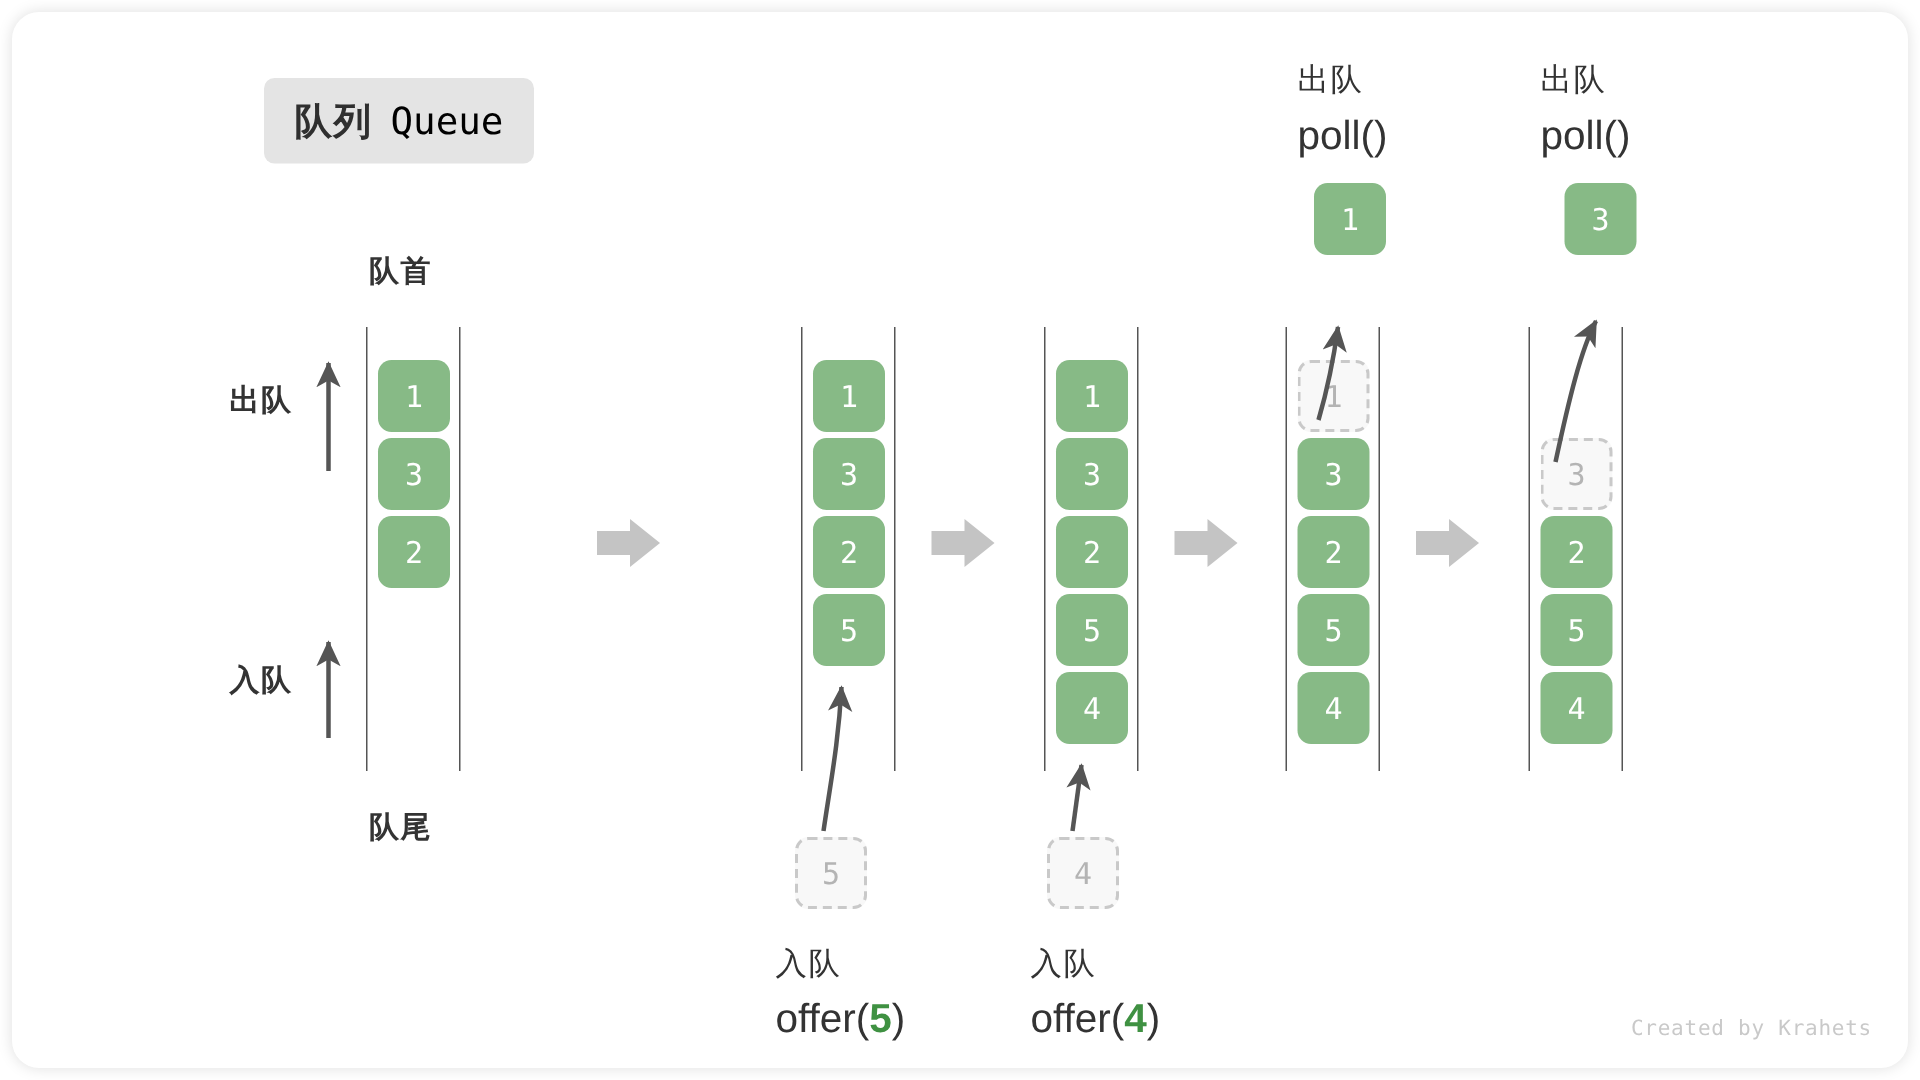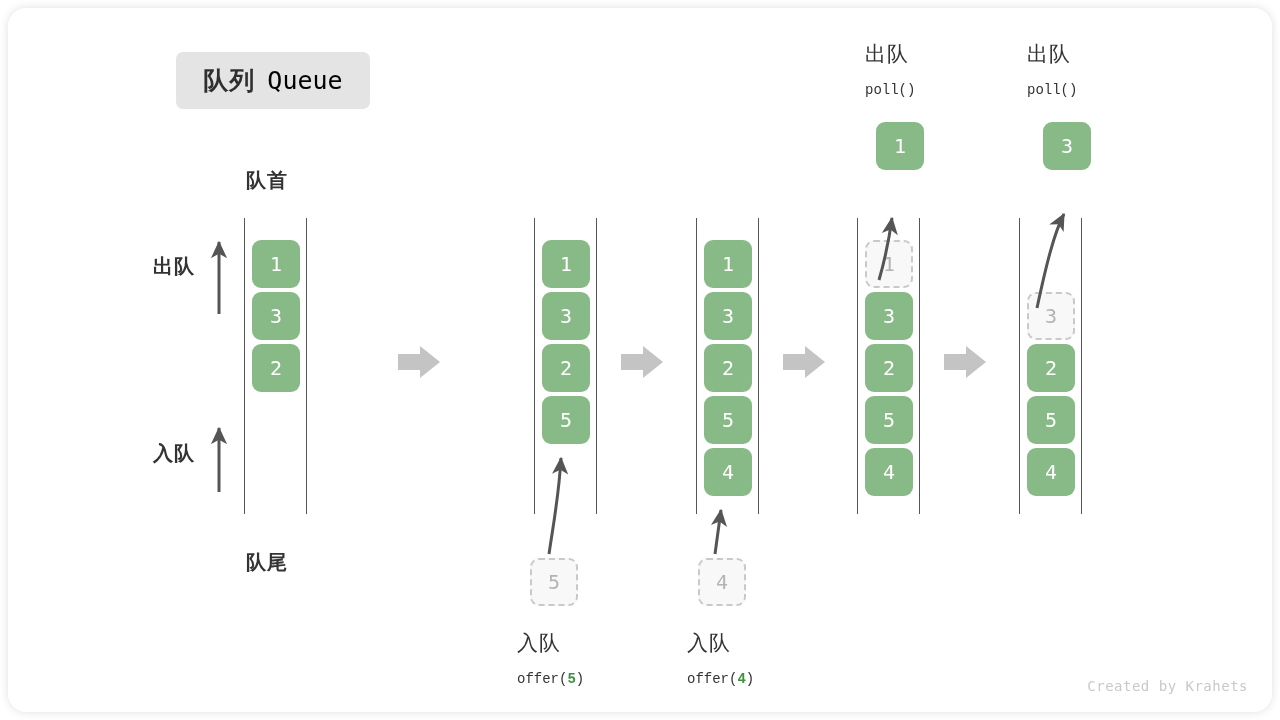--- a/index.html
+++ b/index.html
@@ -25,21 +25,21 @@
     border-radius: 18px;
     box-shadow: 0 0 10px rgba(0,0,0,0.13);
     overflow: hidden;
   }
 
   
   #title-badge {
     position: absolute;
     left: 168px;
     top: 44px;
-    width: 194px;
+    width: 180px;
     height: 57px;
     background: #e4e4e4;
     border-radius: 7px;
     display: flex;
     align-items: center;
     justify-content: center;
     gap: 12px;
   }
   #title-badge .cn {
     font-size: 25px;
@@ -67,22 +67,22 @@
     white-space: nowrap;
     text-align: left;
     line-height: 36px;
   }
   .caption .line-cn {
     font-size: 21px;
     color: #333333;
     letter-spacing: 1px;
   }
   .caption .line-code {
-    font-family: Liberation Mono, monospace;
-    font-size: 14px;
+    font-family: Liberation Sans, sans-serif;
+    font-size: 27px;
     color: #333333;
   }
   .caption .line-code .arg {
     color: #3f9142;
     font-weight: bold;
   }
 
   
   .column {
     position: absolute;
@@ -171,21 +171,21 @@
 <body>
 
 <div id="canvas">
 
   <div id="title-badge">
     <span class="cn">队列</span>
     <span class="en">Queue</span>
   </div>
 
   <div class="cn-bold" style="left:238px; top:159px;">队首</div>
-  <div class="cn-bold" style="left:238px; top:541px;font-family:Liberation Mono, monospace;">队尾</div>
+  <div class="cn-bold" style="left:238px; top:530px;font-family:Liberation Mono, monospace;">队尾</div>
 
   <div class="cn-bold" style="left:145px; top:245px;">出队</div>
   <div class="cn-bold" style="left:145px; top:432px;">入队</div>
 
   <div class="column" style="left:236px;">
     <div class="rail left"></div>
     <div class="rail right"></div>
     <div class="cell filled" style="top:22px;">1</div>
     <div class="cell filled" style="top:74px;">3</div>
     <div class="cell filled" style="top:126px;">2</div>

